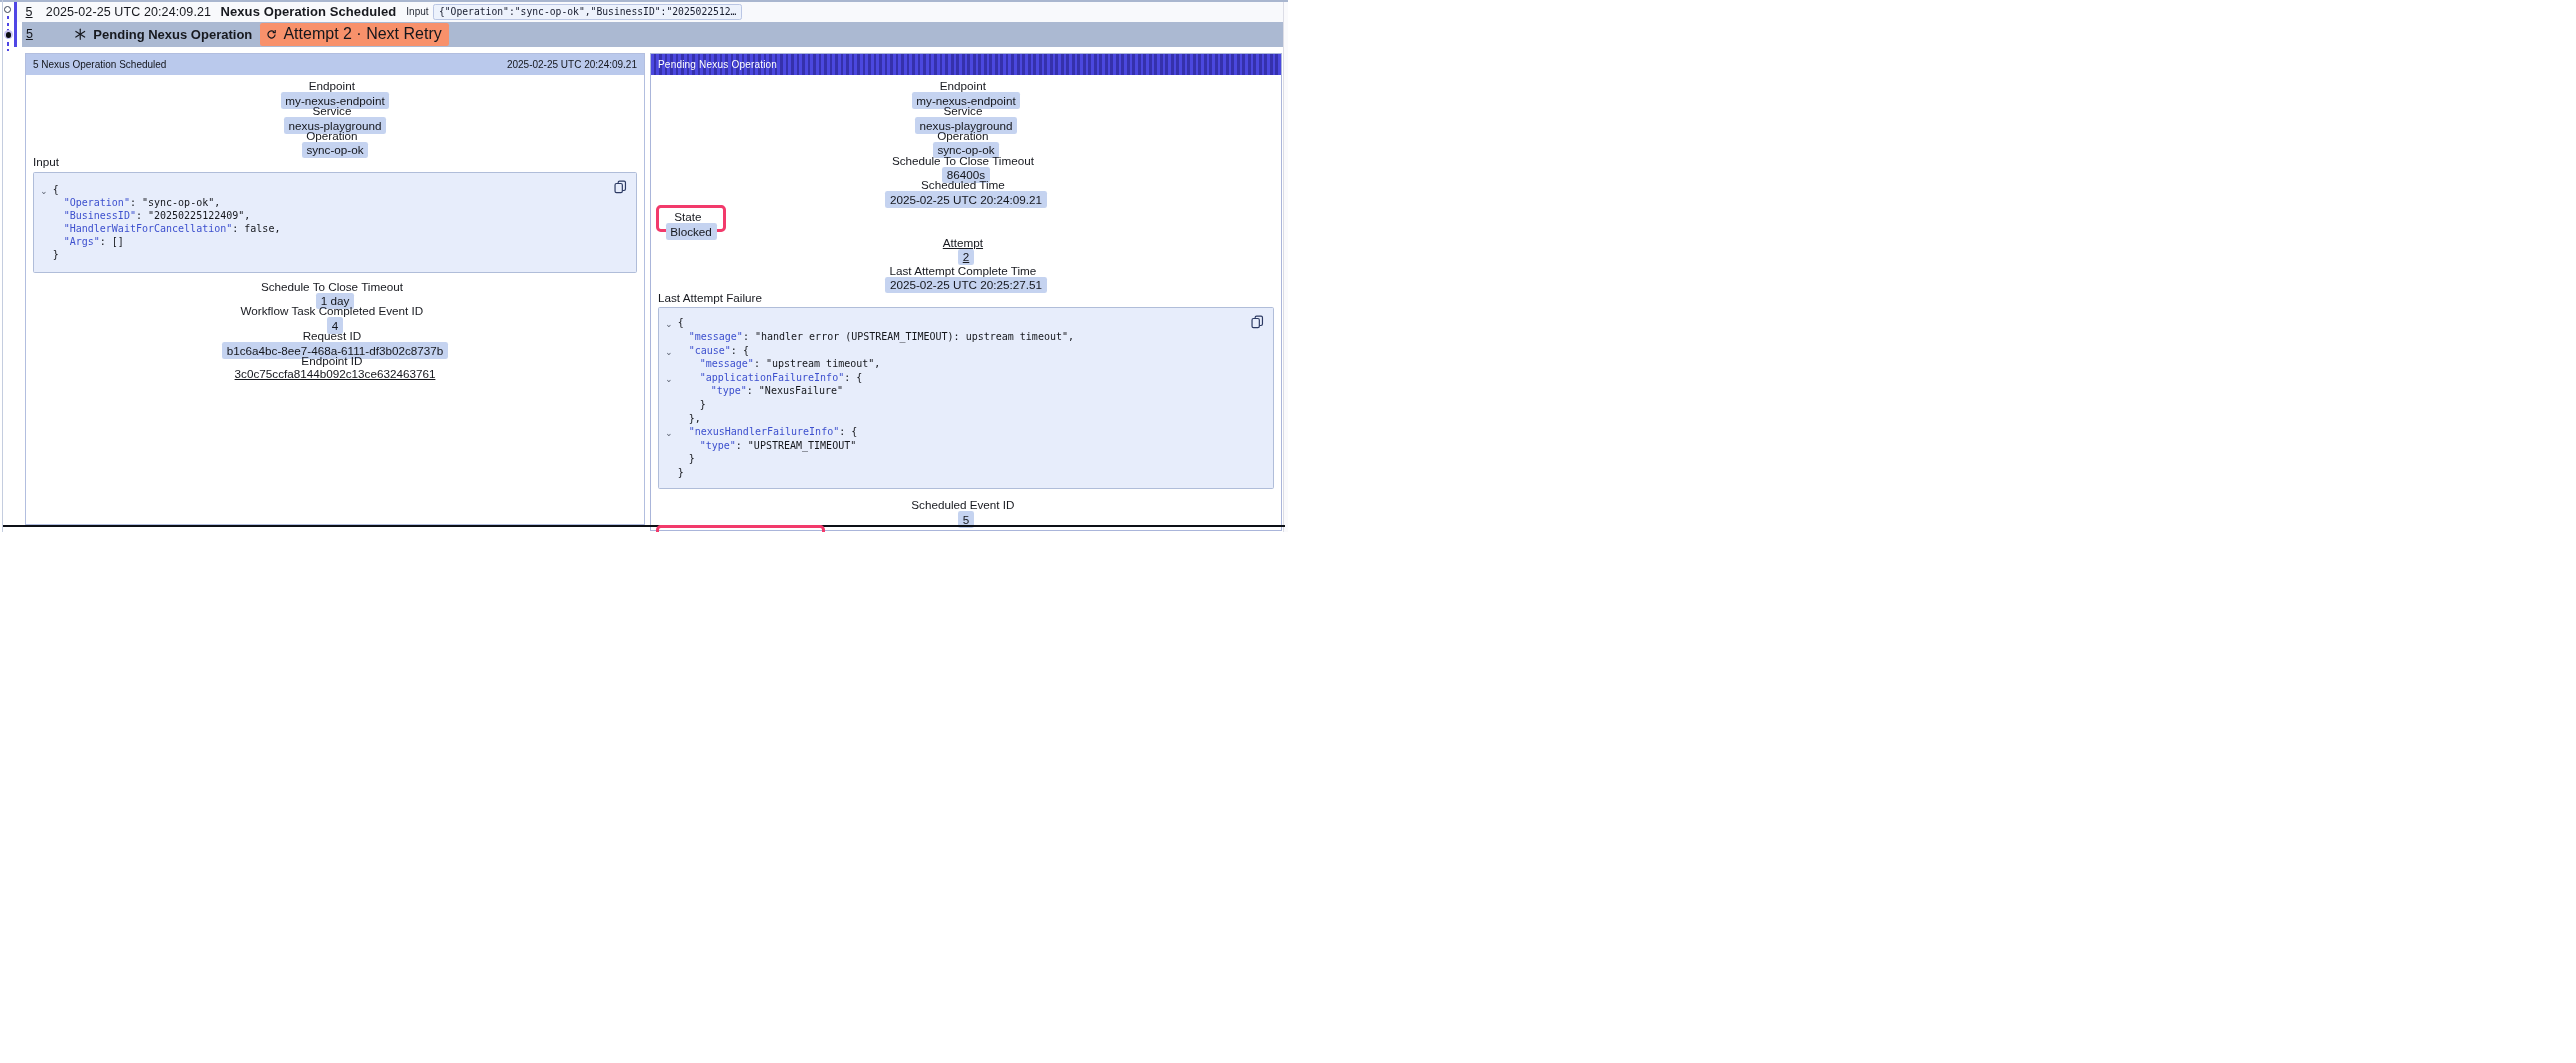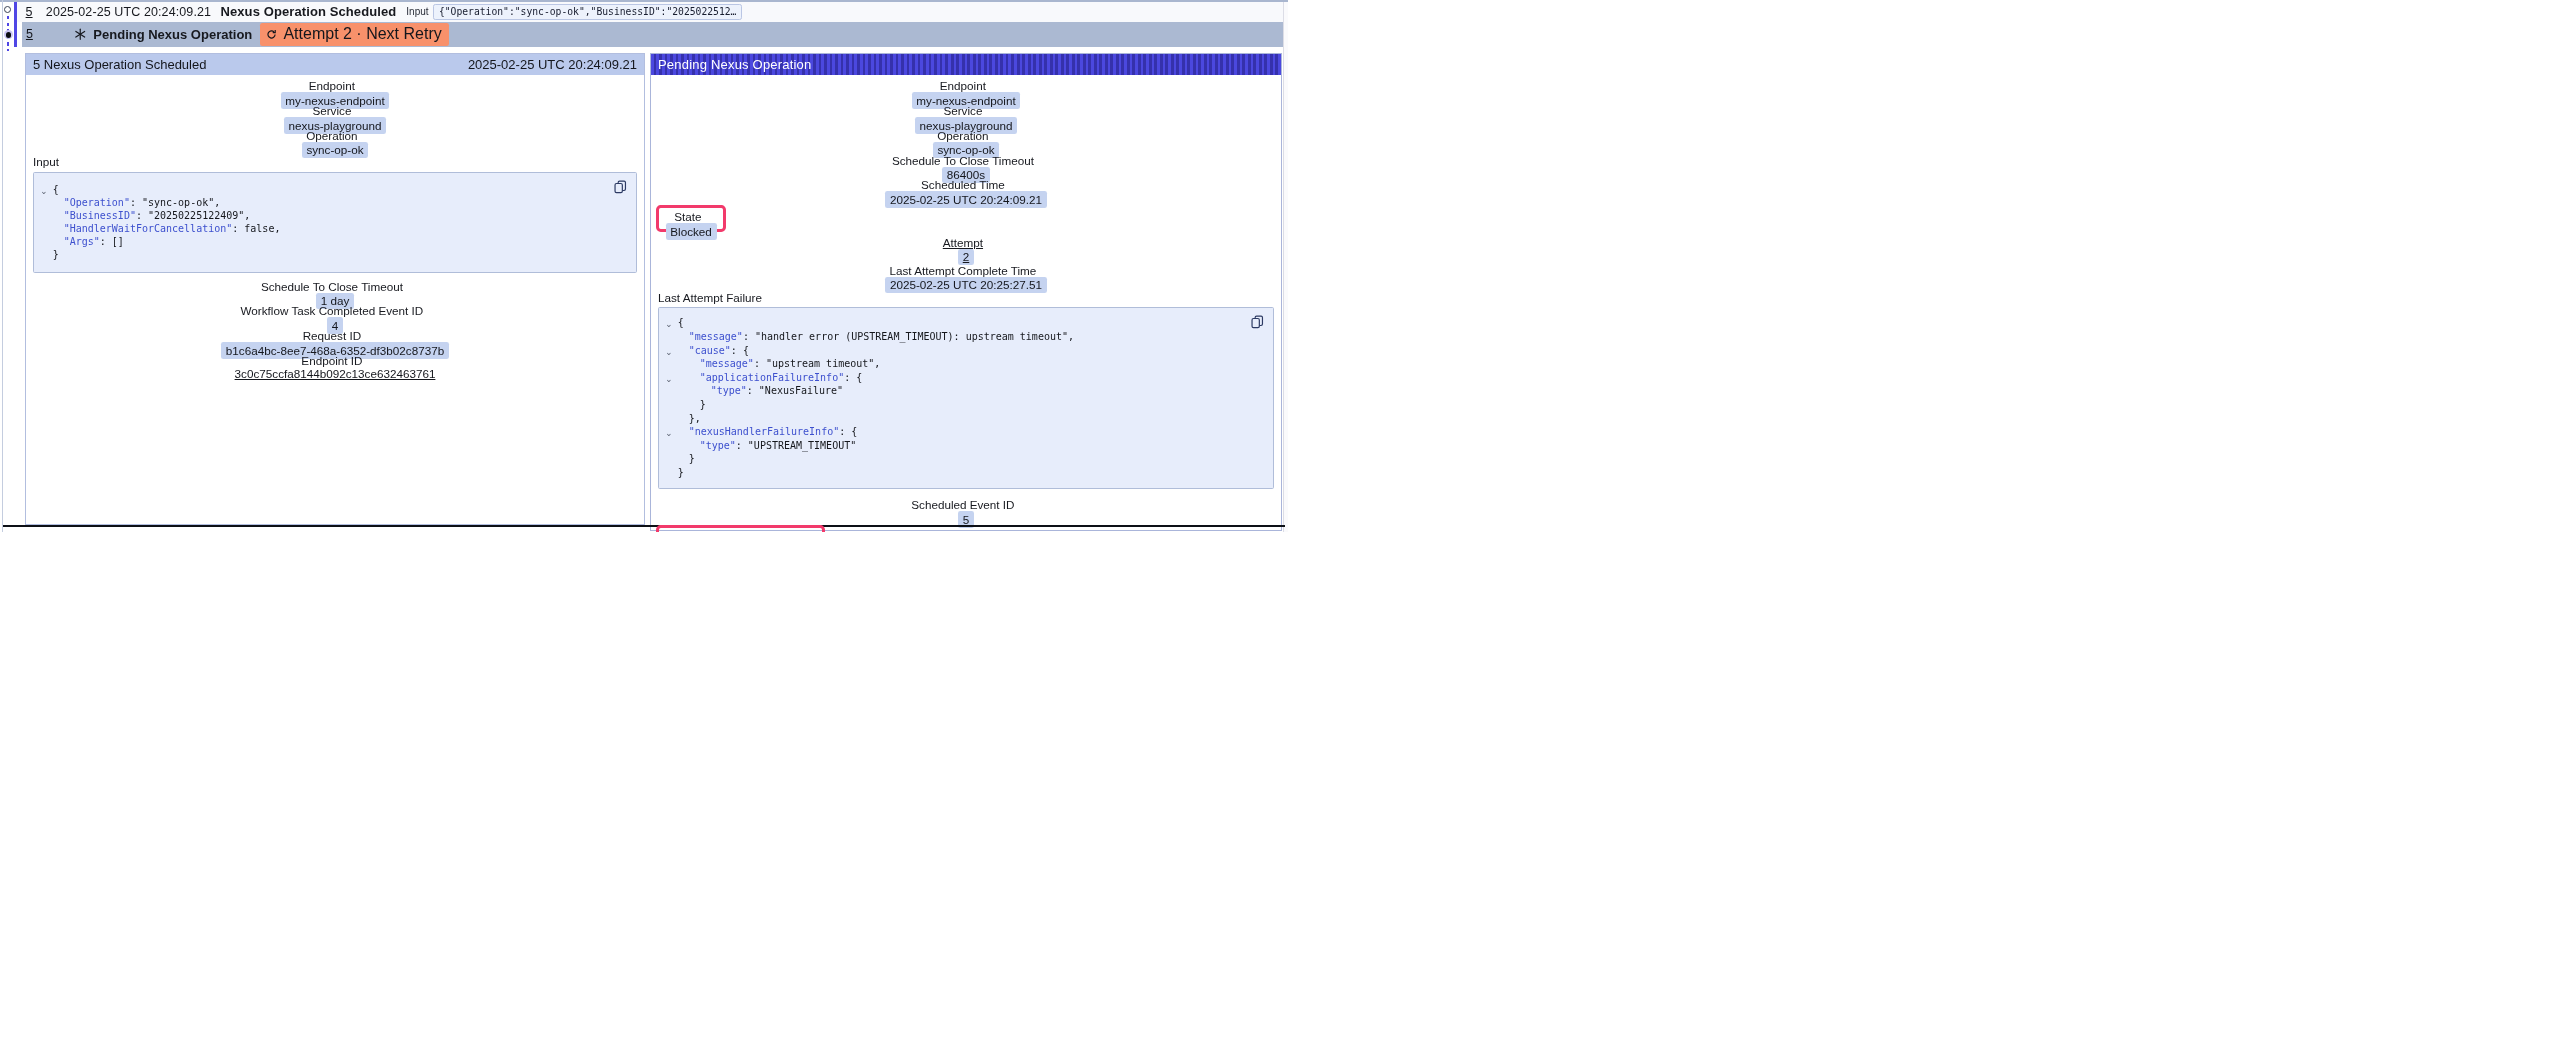--- a/index.html
+++ b/index.html
@@ -41,21 +41,21 @@
   .row2 .ev-link { margin-left:3.9px; }
   .row2 .ast   { margin-left:41px; display:inline-flex; }
   .row2 .title { margin-left:7px; font-size:13px; font-weight:700; }
   .retry-badge { margin-left:7.8px; display:inline-flex; align-items:center; gap:6.2px;
                  background:#f8916b; border-radius:2.3px; padding:2.3px 7px 2.3px 6.2px; font-size:16px; color:#14161c;}
 
   
   .panel { position:absolute; top:53px; background:#fff; border:0.8px solid #b2bedf; }
   #lpanel{ left:25px; width:620px;  height:472px; }
   #rpanel{ left:650px;  width:632px;  height:478px; border-color:#aab5da; }
-  .phead { height:21.4px; display:flex; align-items:center; padding:0 7px; font-size:13px; }
+  .phead { height:21.4px; display:flex; align-items:center; padding:0 7px; font-size:10px; }
   #lpanel .phead { background:#bac9ec; justify-content:space-between; color:#14161c;}
   #rpanel .phead { background:repeating-linear-gradient(90deg,#4b48df 0 2.7px,#3531ac 2.7px 5.5px);
                    color:#ffffff; font-weight:500; letter-spacing:0.2px;}
   .pbody { padding:3.9px 7px; }
 
   .field  { display:flex; align-items:center; margin-bottom:7.8px; height:17px; font-size:11.7px;flex-direction:column; }
   .flabel { margin-right:6.2px; white-space:nowrap; }
   .chip   { background:#c5d3f0; border-radius:2.3px; padding:1.6px 4.7px; line-height:13.3px; white-space:nowrap; color:#14161c;}
   .linkval{ text-decoration:underline; color:#14161c; cursor:pointer; }
   .seclbl { font-size:11.7px; height:15.6px; display:flex; align-items:center; margin-top:6.2px; }
@@ -163,21 +163,21 @@
     <div class="field" style="margin-top:6.2px;">
       <span class="flabel">Schedule To Close Timeout</span>
       <span class="chip">1 day</span>
     </div>
     <div class="field">
       <span class="flabel">Workflow Task Completed Event ID</span>
       <span class="chip">4</span>
     </div>
     <div class="field">
       <span class="flabel">Request ID</span>
-      <span class="chip">b1c6a4bc-8ee7-468a-6352-df3b02c8737b</span>
+      <span class="chip">b1c6a4bc-8ee7-468a-6111-df3b02c8737b</span>
     </div>
     <div class="field mt4">
       <span class="flabel">Endpoint ID</span>
       <span class="linkval">3c0c75ccfa8144b092c13ce632463761</span>
     </div>
   </div>
 </div>
 
 <div class="panel" id="rpanel">
   <div class="phead">

